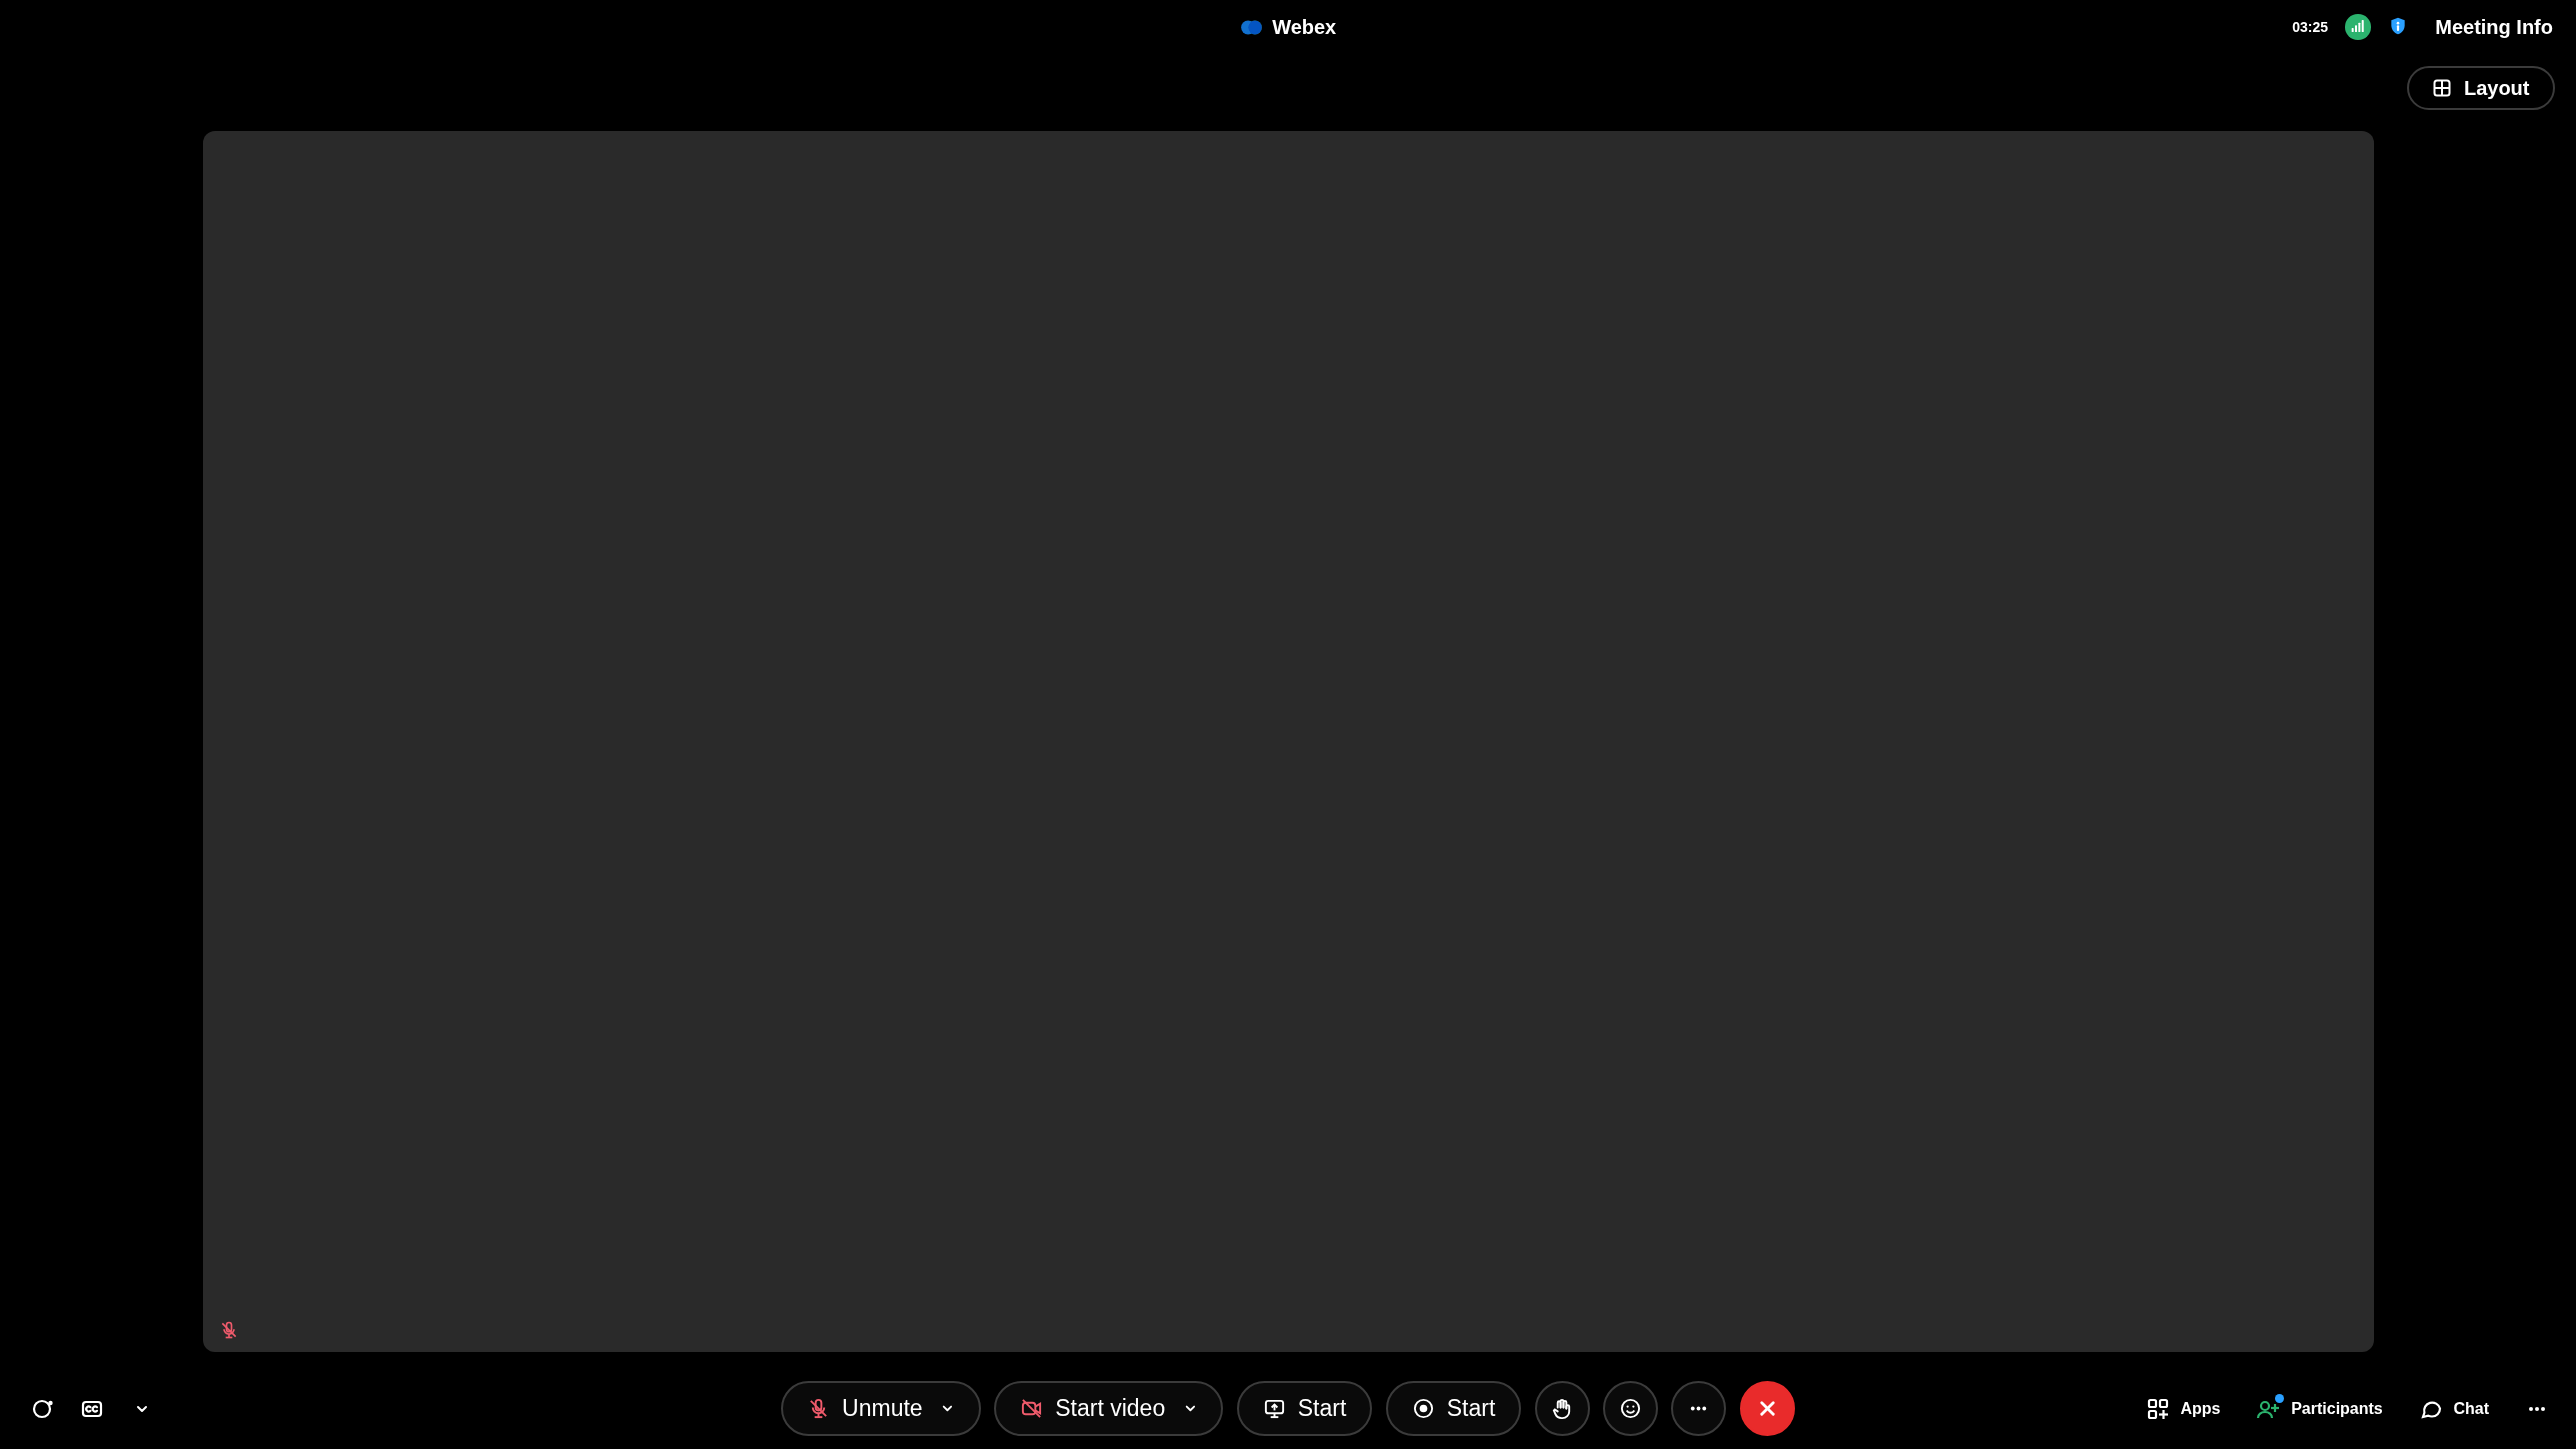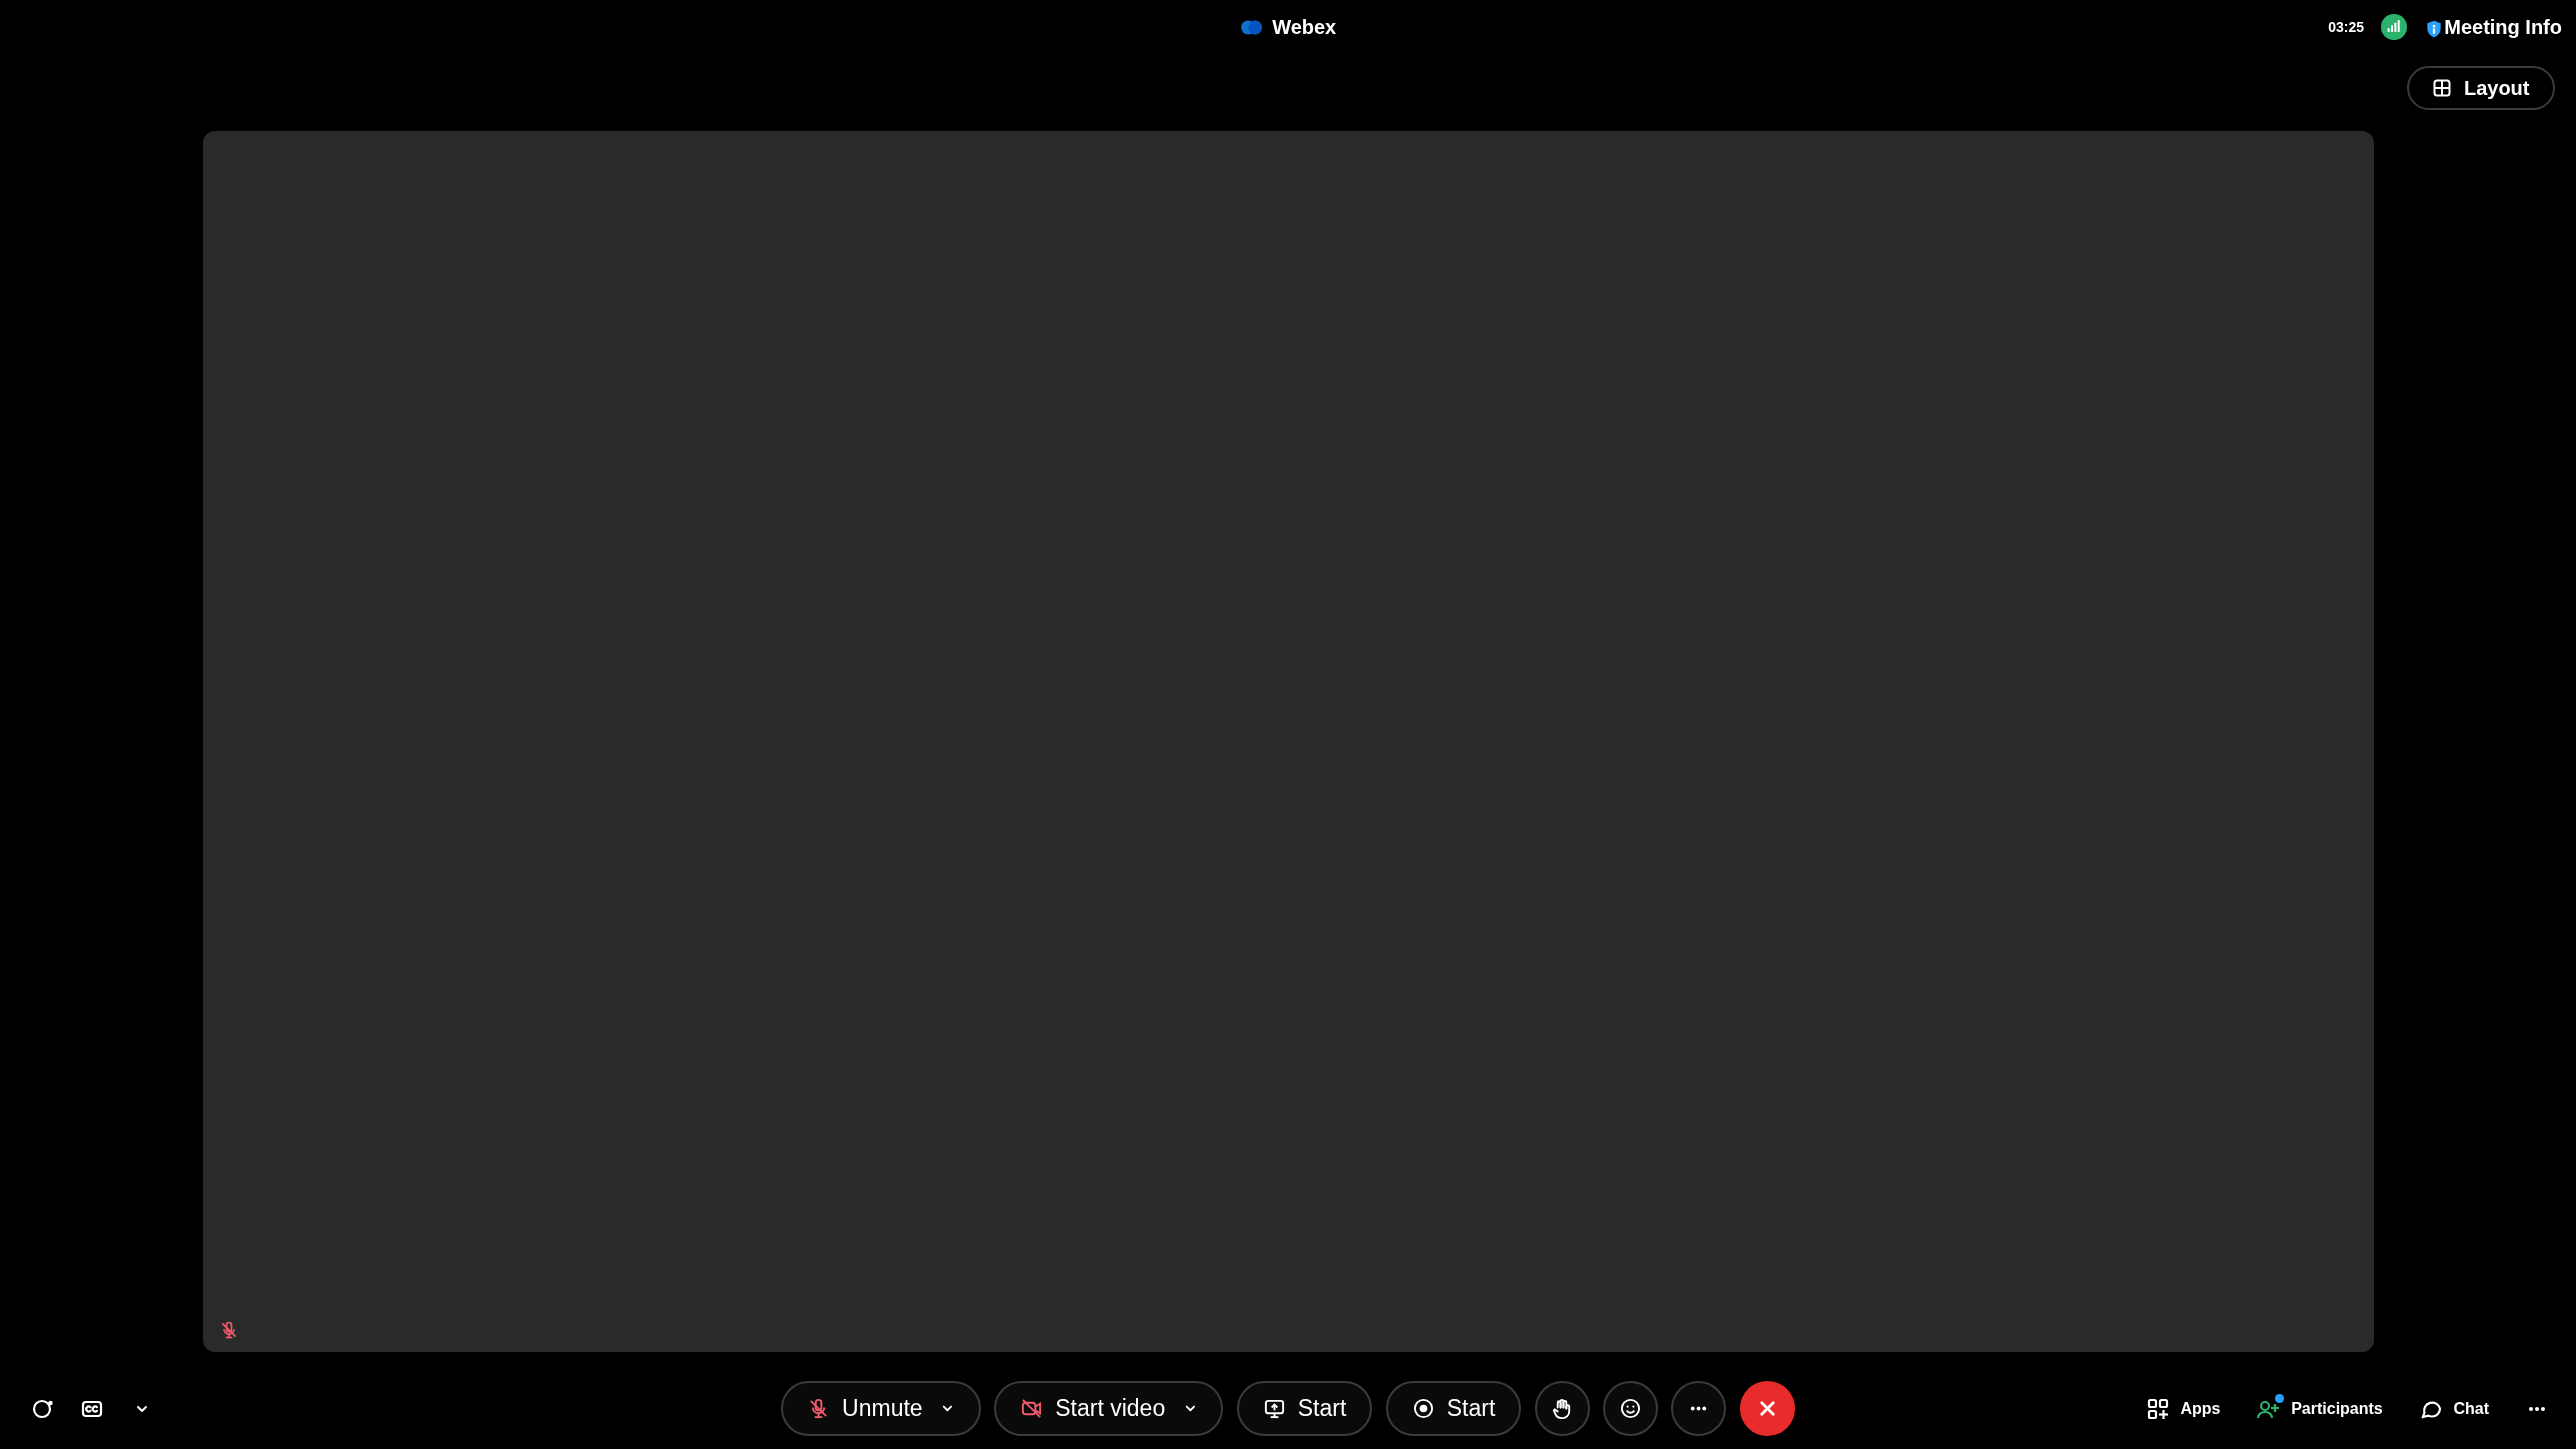--- a/index.html
+++ b/index.html
@@ -15,41 +15,41 @@
     }
 
     
     .top-bar {
       position: absolute;
       top: 0; left: 0; right: 0;
       height: 54px;
       display: flex;
       align-items: center;
       justify-content: space-between;
-      padding: 0 14px;
+      padding: 0 23px;
     }
     .top-left  { width: 604px; } 
     .top-center{
       flex: 1; display: flex; align-items: center; justify-content: center; gap: 9.4px;
     }
     .top-right {
       width: 604px; display: flex; align-items: center; justify-content: flex-end; gap: 17.4px;
     }
     .webex-logo { display: flex; align-items: center; gap: 9.4px; }
     .webex-logo svg { width: 23px; height: 23px; display: block; }
     .webex-name { font-size: 20px; font-weight: 700; color: #fff; }
 
     .elapsed     { font-size: 14px; font-weight: 600; color: #fff; }
     .signal-chip {
       width: 25.5px; height: 25.5px; border-radius: 50%;
       background: #2bb36e; display: flex; align-items: center; justify-content: center;
     }
     .signal-chip svg { width: 13.4px; height: 13.4px; display: block; }
 
-    .meeting-info-btn { display: flex; align-items: flex-end; gap: 0; cursor: pointer; }
+    .meeting-info-btn { display: flex; align-items: flex-start; gap: 27px; cursor: pointer; }
     .meeting-info-btn svg { width: 20px; height: 20px; display: block; }
     .meeting-info-label { font-size: 20px; font-weight: 700; color: #fff; }
 
     
     .layout-pill {
       position: absolute;
       top: 66px; right: 21.5px;
       display: flex; align-items: center; gap: 12px;
       height: 44px; padding: 0 23px;
       border-radius: 22px;

